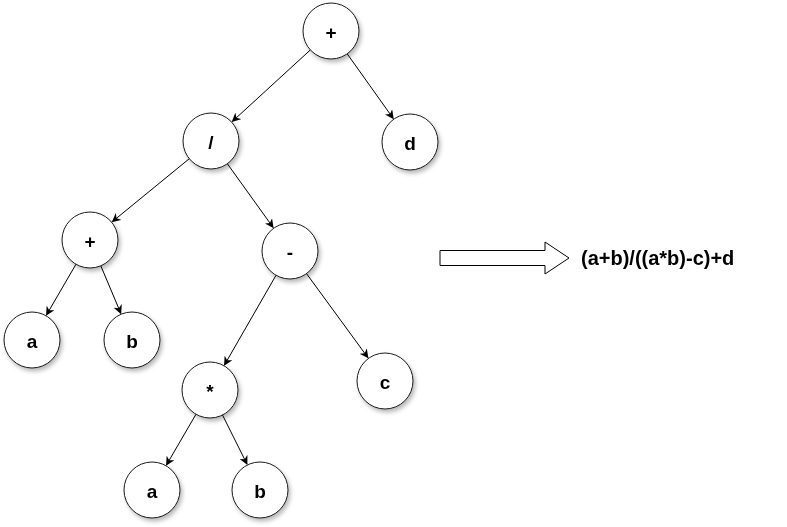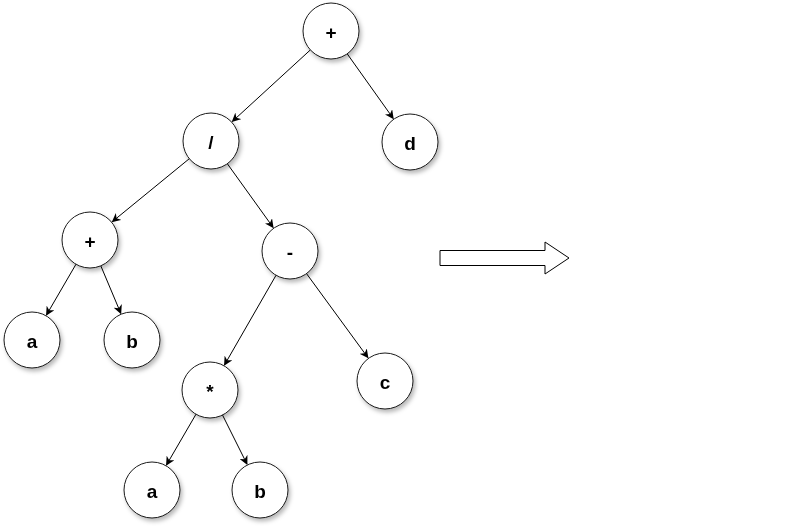--- a/index.html
+++ b/index.html
@@ -118,14 +118,15 @@
         <circle cx="152" cy="490" r="28" class="node-circle"></circle>
         <text x="152" y="491" class="node-label">a</text>
       </g>
       <g>
         <circle cx="260" cy="490" r="28" class="node-circle"></circle>
         <text x="260" y="491" class="node-label">b</text>
       </g>
       <polygon class="result-arrow" points="440,250.5 545,250.5 545,242 569,258 545,274 545,265.5 440,265.5"></polygon>
   </svg>
 
+  <div class="expression-text">(a+b)/((a*b)-c)+d</div>
 
 </div>
 
 </body></html>

